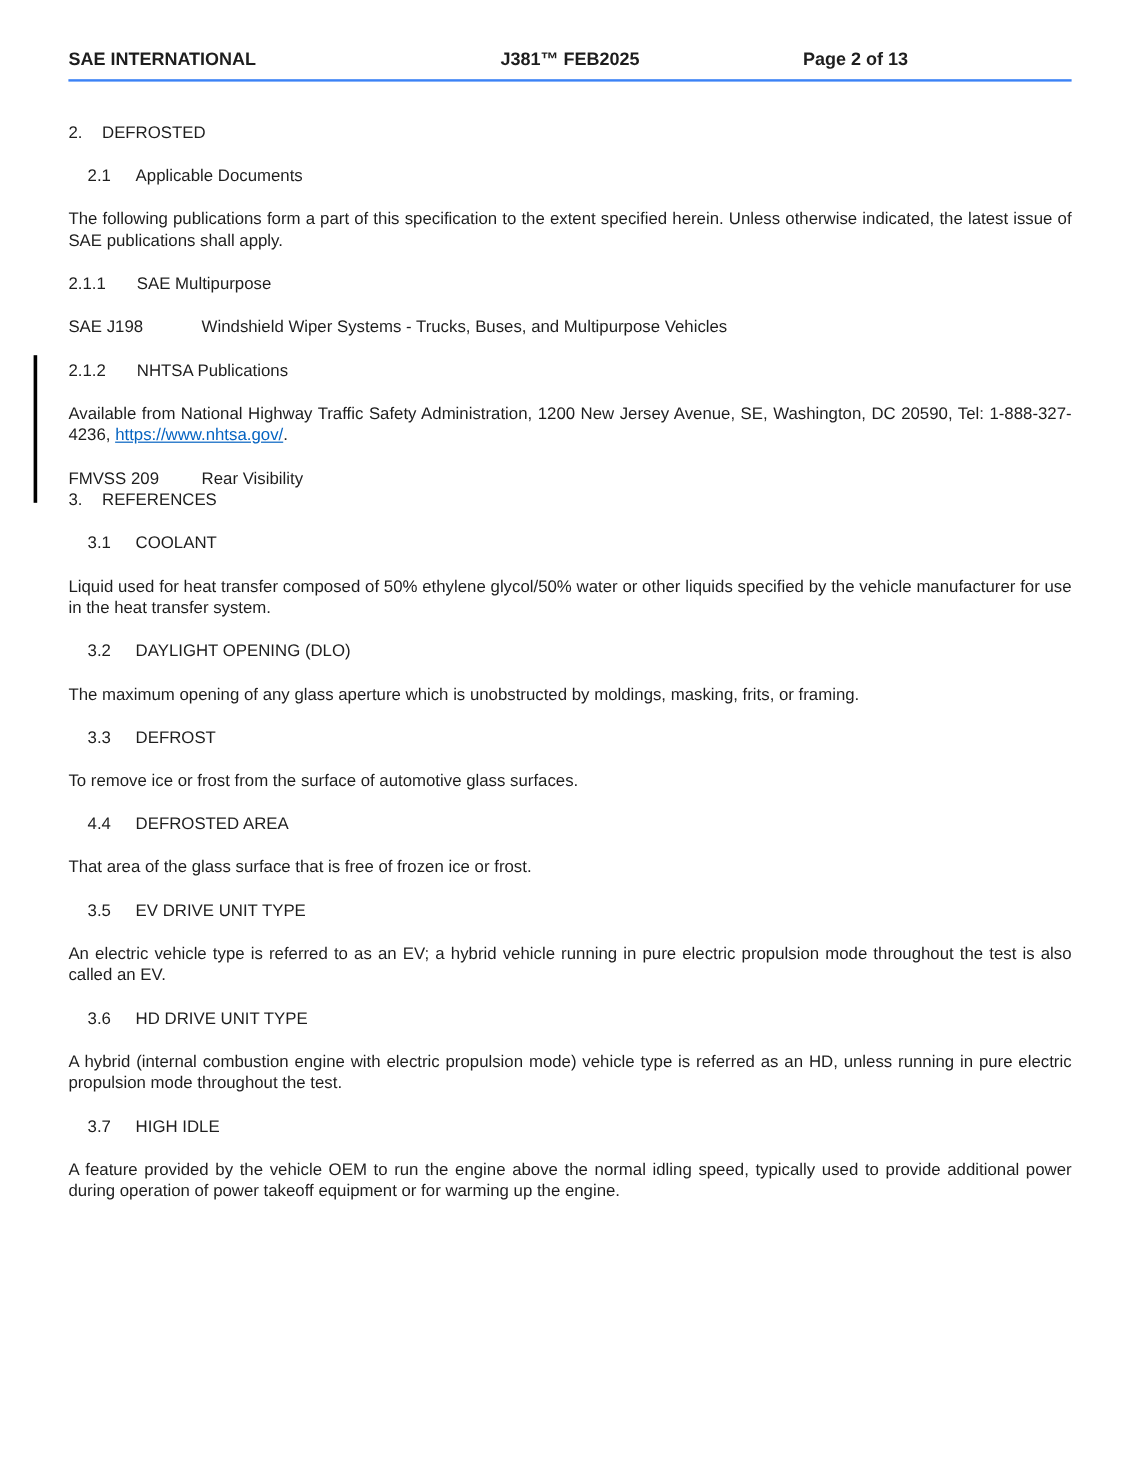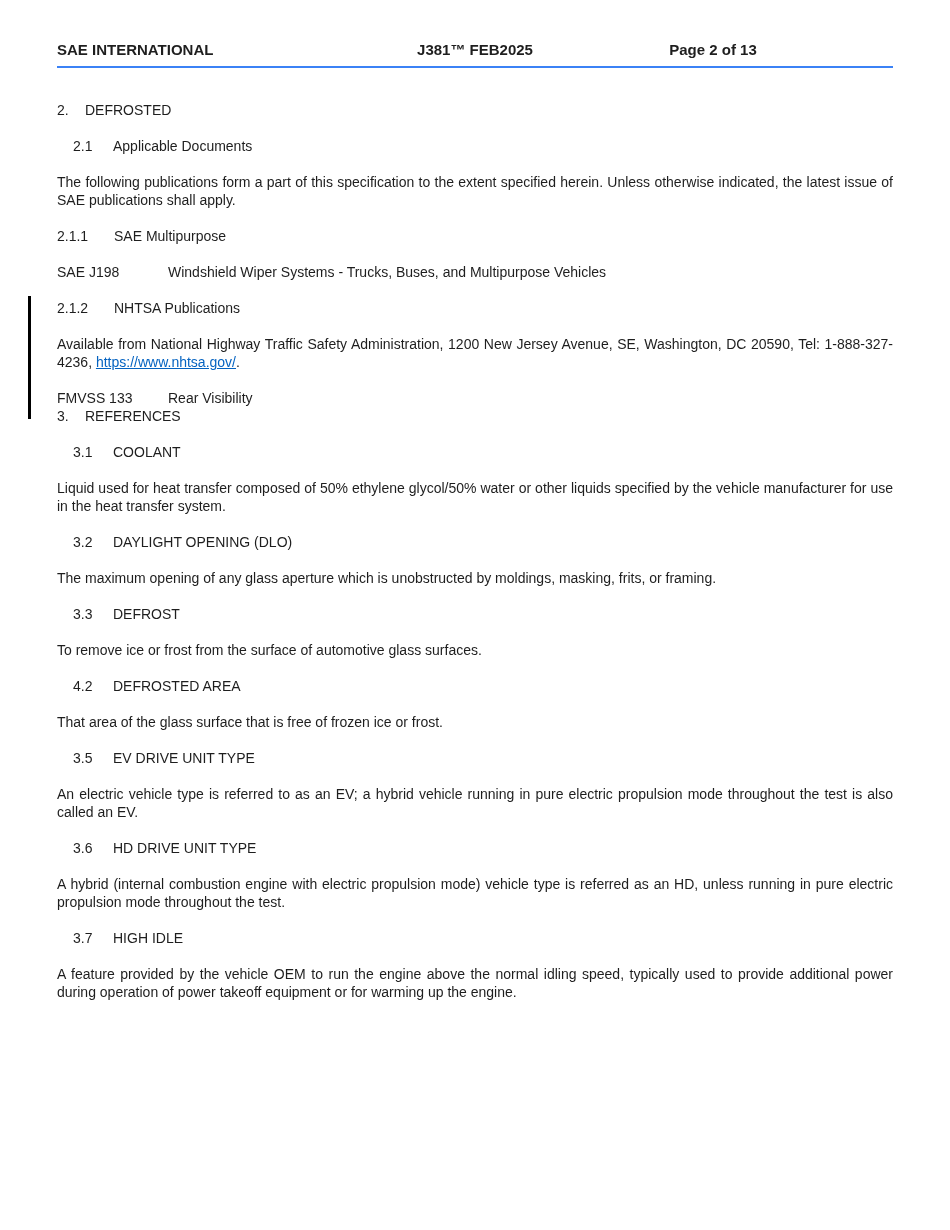--- a/index.html
+++ b/index.html
@@ -110,21 +110,21 @@
     <div class="change-wrap">
       <div class="change-bar"></div>
 
       <div class="block heading">
         <span class="num n3">2.1.2</span><span>NHTSA Publications</span>
       </div>
 
       <p class="block para"><span>Available from National Highway Traffic Safety Administration, 1200 New Jersey Avenue, SE, Washington, DC 20590, Tel: 1-888-327-4236, </span><a class="link">https://www.nhtsa.gov/</a><span>.</span></p>
 
       <div class="block">
-        <span class="ref-label">FMVSS 133</span><span>Rear Visibility</span>
+        <span class="ref-label">FMVSS 209</span><span>Rear Visibility</span>
       </div>
     </div>
 
     <div class="block heading">
       <span class="num n1">3.</span><span>REFERENCES</span>
     </div>
 
     <div class="block heading">
       <span class="num n2">3.1</span><span>COOLANT</span>
     </div>
@@ -137,21 +137,21 @@
 
     <p class="block para">The maximum opening of any glass aperture which is unobstructed by moldings, masking, frits, or framing.</p>
 
     <div class="block heading">
       <span class="num n2">3.3</span><span>DEFROST</span>
     </div>
 
     <p class="block para">To remove ice or frost from the surface of automotive glass surfaces.</p>
 
     <div class="block heading">
-      <span class="num n2">4.2</span><span>DEFROSTED AREA</span>
+      <span class="num n2">4.4</span><span>DEFROSTED AREA</span>
     </div>
 
     <p class="block para">That area of the glass surface that is free of frozen ice or frost.</p>
 
     <div class="block heading">
       <span class="num n2">3.5</span><span>EV DRIVE UNIT TYPE</span>
     </div>
 
     <p class="block para">An electric vehicle type is referred to as an EV; a hybrid vehicle running in pure electric propulsion mode throughout the test is also called an EV.</p>
 

